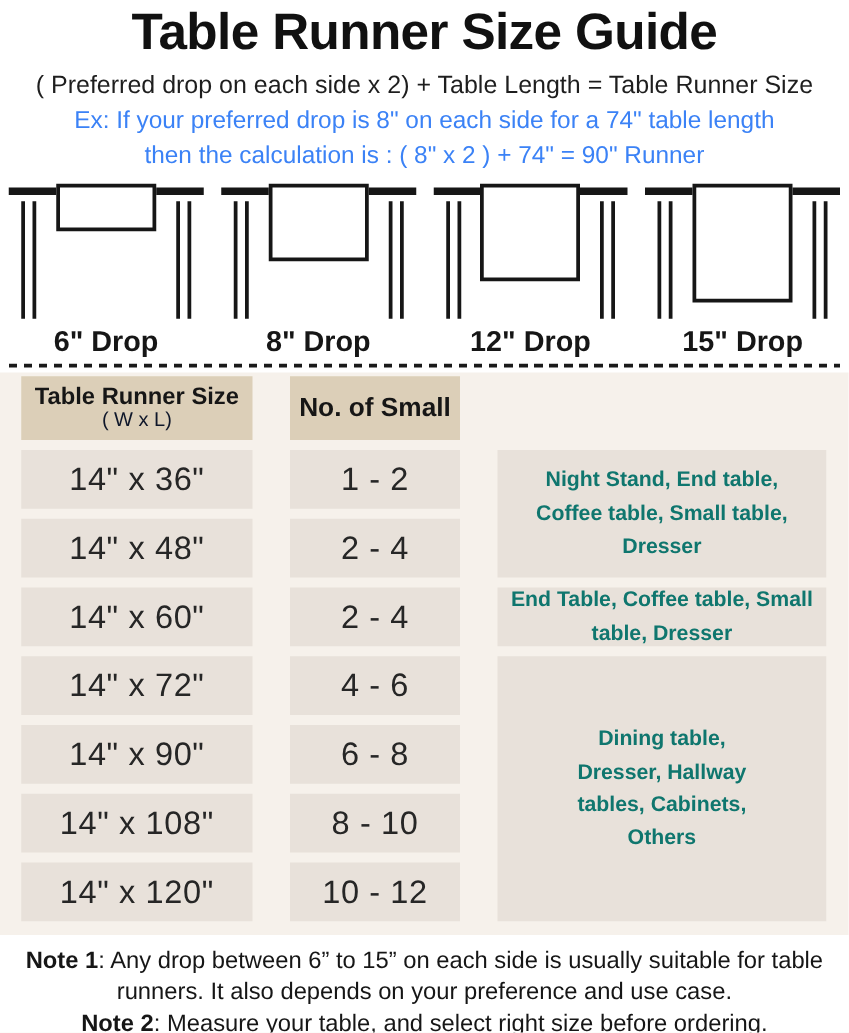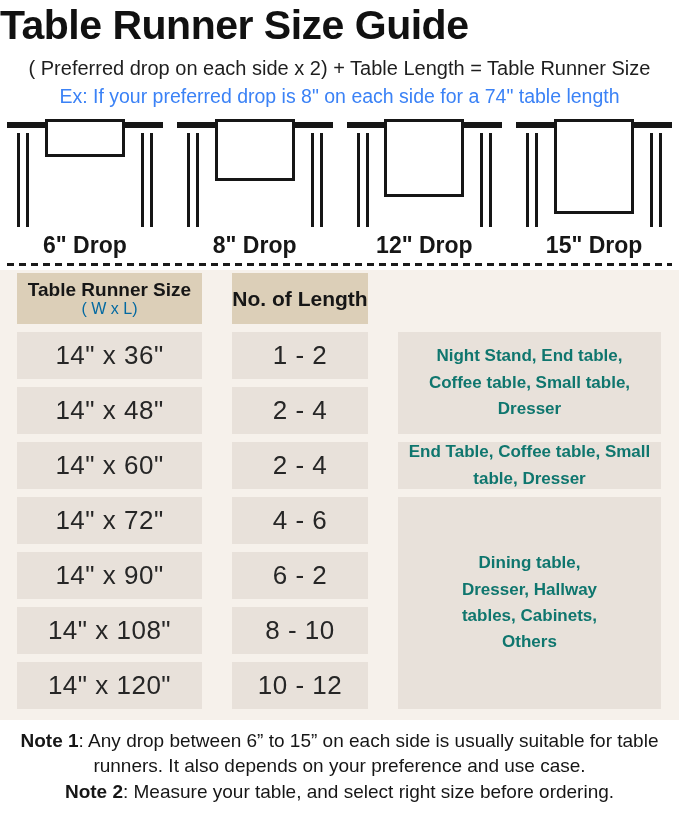--- a/index.html
+++ b/index.html
@@ -7,20 +7,21 @@
   body {
     height: 826px;
     overflow: hidden;
     font-family: "Liberation Sans", sans-serif;
     color: #1b1b1b;
   }
 
   
   .page-title {
     margin-top: 2px;
+    text-align: center;
     font-size: 41px;
     font-weight: 700;
     letter-spacing: -0.5px;
     color: #111;
     white-space: nowrap;
   }
   .formula-line {
     margin-top: 8px;
     text-align: center;
     font-size: 20px;
@@ -116,21 +117,21 @@
   .cell {
     background: #e8e1da;
     display: flex;
     flex-direction: column;
     align-items: center;
     justify-content: center;
     text-align: center;
   }
   .cell.header-cell { background: #dccfb8; }
   .hdr-main  { font-size: 19px; font-weight: 700; color: #161616; line-height: 1.15; }
-  .hdr-sub   { font-size: 16px; font-weight: 400; color: #0369a1; }
+  .hdr-sub   { font-size: 16px; font-weight: 400; color: #0f172a; }
   .hdr-big   { font-size: 21px; font-weight: 700; color: #161616; }
   .size-text, .seats-text {
     font-size: 26px;
     font-weight: 400;
     letter-spacing: 0.5px;
     color: #262626;
   }
   .types-text {
     font-size: 17px;
     font-weight: 700;
@@ -154,20 +155,21 @@
   .note-label { font-weight: 700; }
 </style>
 </head>
 <body>
 
 <div>
 
   <h1 class="page-title">Table Runner Size Guide</h1>
   <p class="formula-line">( Preferred drop on each side x 2) + Table Length = Table Runner Size</p>
   <p class="example-line">Ex: If your preferred drop is 8" on each side for a 74" table length</p>
+  <p class="example-line">then the calculation is : ( 8" x 2 ) + 74" = 90" Runner</p>
 
   <div class="illustration-row">
     <div class="illu">
       <div class="tabletop"></div>
       <div class="leg left"></div>
       <div class="leg right"></div>
       <div class="runner r0"></div>
     </div>
     <div class="illu">
       <div class="tabletop"></div>
@@ -199,21 +201,21 @@
   <div class="dashed-divider"></div>
 
   <div class="size-guide-section">
     <div class="size-grid">
 
       <div class="cell header-cell" style="grid-column:1;grid-row:1">
         <span class="hdr-main">Table Runner Size</span>
         <span class="hdr-sub">( W x L)</span>
       </div>
       <div class="cell header-cell" style="grid-column:2;grid-row:1">
-        <span class="hdr-big">No. of Length</span>
+        <span class="hdr-big">No. of Small</span>
       </div>
 
       <div class="cell" style="grid-column:1;grid-row:2">
           <span class="size-text">14" x 36"</span>
         </div>
       <div class="cell" style="grid-column:2;grid-row:2">
           <span class="seats-text">1 - 2</span>
         </div>
 
       <div class="cell" style="grid-column:1;grid-row:3">
@@ -234,21 +236,21 @@
           <span class="size-text">14" x 72"</span>
         </div>
       <div class="cell" style="grid-column:2;grid-row:5">
           <span class="seats-text">4 - 6</span>
         </div>
 
       <div class="cell" style="grid-column:1;grid-row:6">
           <span class="size-text">14" x 90"</span>
         </div>
       <div class="cell" style="grid-column:2;grid-row:6">
-          <span class="seats-text">6 - 2</span>
+          <span class="seats-text">6 - 8</span>
         </div>
 
       <div class="cell" style="grid-column:1;grid-row:7">
           <span class="size-text">14" x 108"</span>
         </div>
       <div class="cell" style="grid-column:2;grid-row:7">
           <span class="seats-text">8 - 10</span>
         </div>
 
       <div class="cell" style="grid-column:1;grid-row:8">

